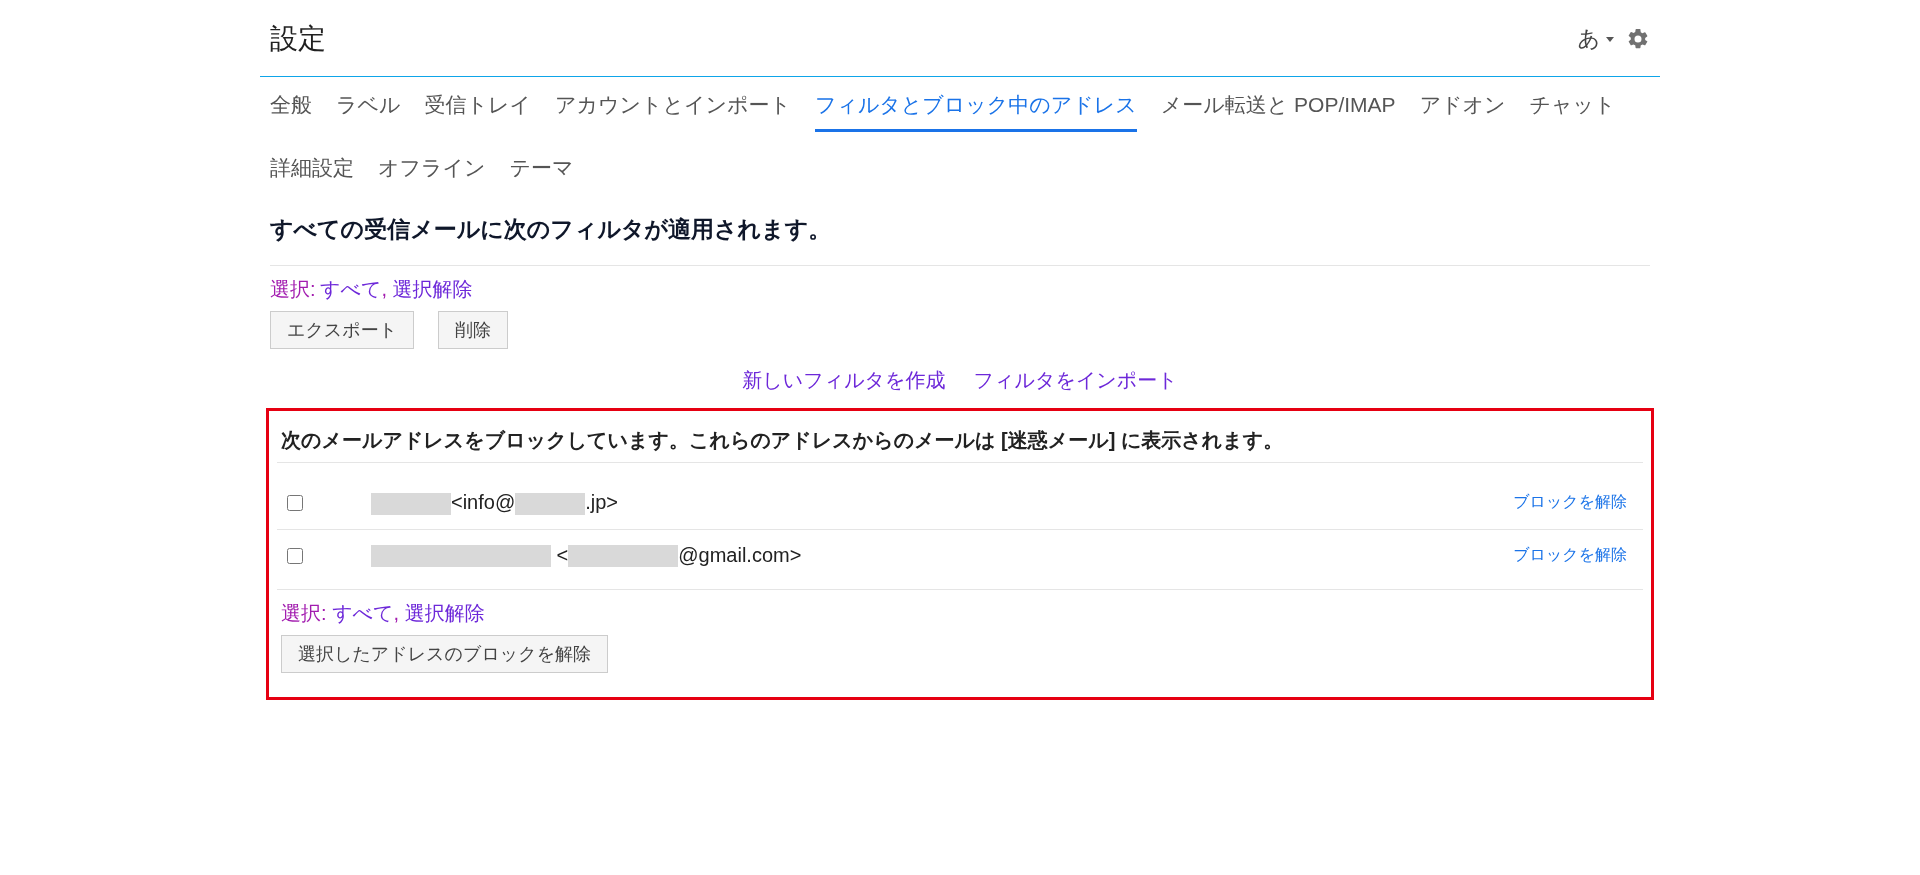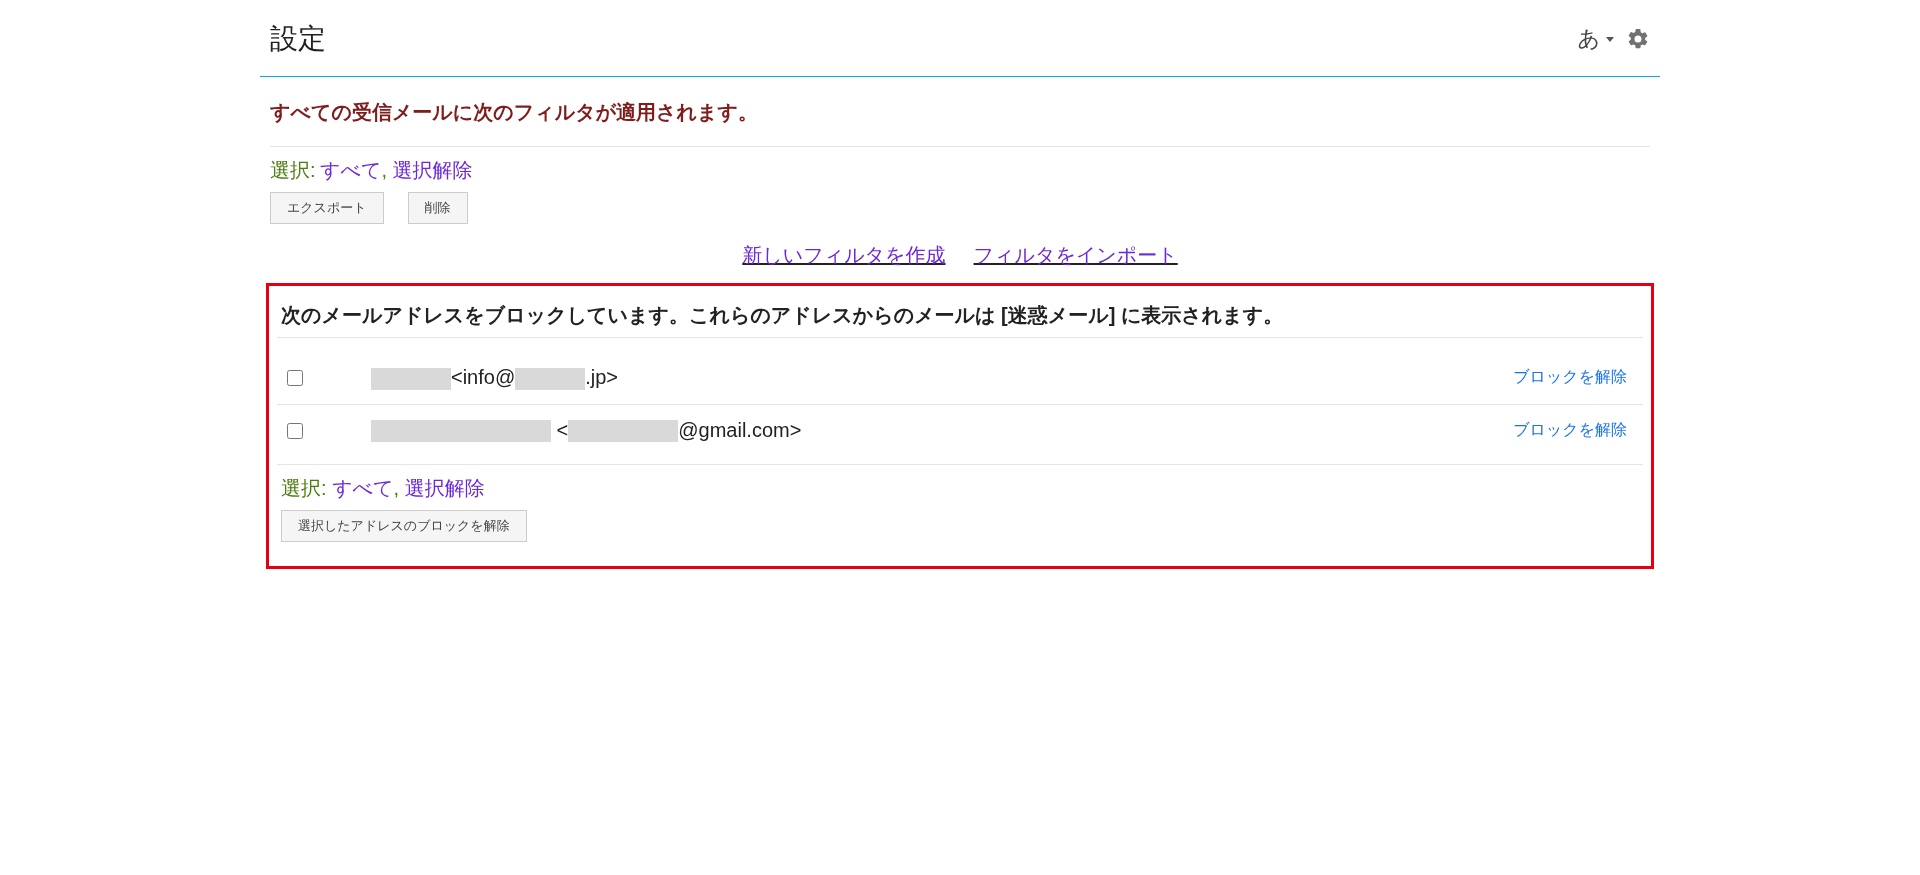--- a/index.html
+++ b/index.html
@@ -55,54 +55,53 @@
       white-space: nowrap;
     }
     .tab.active {
       color: #1a73e8;
       border-bottom: 3px solid #1a73e8;
     }
     .section {
       padding: 22px 10px 0;
     }
     .section-heading {
-      font-size: 20px;
+      font-size: 23px;
       font-weight: bold;
-      color: #7f1d1d;
+      color: #0f172a;
       margin-bottom: 20px;
     }
     .divider { border-top: 1px solid #e5e5e5; margin: 8px 0 10px; }
     .inline-text {
       font-size: 20px;
-      color: #4d7c0f;
+      color: #a21caf;
     }
     .link {
       color: #6d28d9;
       font-size: 20px;
       cursor: pointer;
     }
     .btn-row {
       display: flex;
       gap: 24px;
       margin-top: 8px;
     }
     .btn {
       background: #f5f5f5;
       border: 1px solid #ccc;
       color: #444;
-      font-size: 13px;
+      font-size: 18px;
       padding: 6px 16px;
       cursor: pointer;
     }
     .center-links {
       display: flex;
       justify-content: center;
       gap: 28px;
       margin: 18px 0 14px;
-      text-decoration: underline;
     }
     .red-box {
       border: 3px solid #e60012;
       margin: 0 6px;
       padding: 10px 8px 24px;
     }
     .blocked-heading {
       font-size: 20px;
       font-weight: bold;
       color: #222;
@@ -154,20 +153,33 @@
       <span class="ime-text">あ</span>
       <span class="dropdown-caret"></span>
       <span class="gear-icon">
         <svg width="24" height="24" viewBox="0 0 24 24" fill="#717171">
             <path d="M19.14,12.94a7.14,7.14,0,0,0,.05-.94,7.14,7.14,0,0,0-.05-.94l2.03-1.58a.5.5,0,0,0,.12-.64l-1.92-3.32a.5.5,0,0,0-.6-.22l-2.39.96a7.03,7.03,0,0,0-1.62-.94l-.36-2.54A.5.5,0,0,0,13.9,2h-3.8a.5.5,0,0,0-.5.42L9.24,4.96a7.03,7.03,0,0,0-1.62.94l-2.39-.96a.5.5,0,0,0-.6.22L2.71,8.48a.5.5,0,0,0,.12.64L4.86,10.7a7.14,7.14,0,0,0-.05.94,7.14,7.14,0,0,0,.05.94L2.83,14.16a.5.5,0,0,0-.12.64l1.92,3.32a.5.5,0,0,0,.6.22l2.39-.96a7.03,7.03,0,0,0,1.62.94l.36,2.54a.5.5,0,0,0,.5.42h3.8a.5.5,0,0,0,.5-.42l.36-2.54a7.03,7.03,0,0,0,1.62-.94l2.39.96a.5.5,0,0,0,.6-.22l1.92-3.32a.5.5,0,0,0-.12-.64ZM12,15.5A3.5,3.5,0,1,1,15.5,12,3.5,3.5,0,0,1,12,15.5Z"></path>
           </svg>
       </span>
     </div>
   </div>
 
+  <div class="tabs">
+    <div class="tab">全般</div>
+    <div class="tab">ラベル</div>
+    <div class="tab">受信トレイ</div>
+    <div class="tab">アカウントとインポート</div>
+    <div class="tab active">フィルタとブロック中のアドレス</div>
+    <div class="tab">メール転送と POP/IMAP</div>
+    <div class="tab">アドオン</div>
+    <div class="tab">チャット</div>
+    <div class="tab">詳細設定</div>
+    <div class="tab">オフライン</div>
+    <div class="tab">テーマ</div>
+  </div>
 
   <div class="section">
     <div class="section-heading">すべての受信メールに次のフィルタが適用されます。</div>
     <div class="divider"></div>
     <div>
       <span class="inline-text">選択:</span>
       <span class="link">すべて</span><span class="inline-text">, </span><span class="link">選択解除</span>
     </div>
     <div class="btn-row">
       <button class="btn">エクスポート</button>

